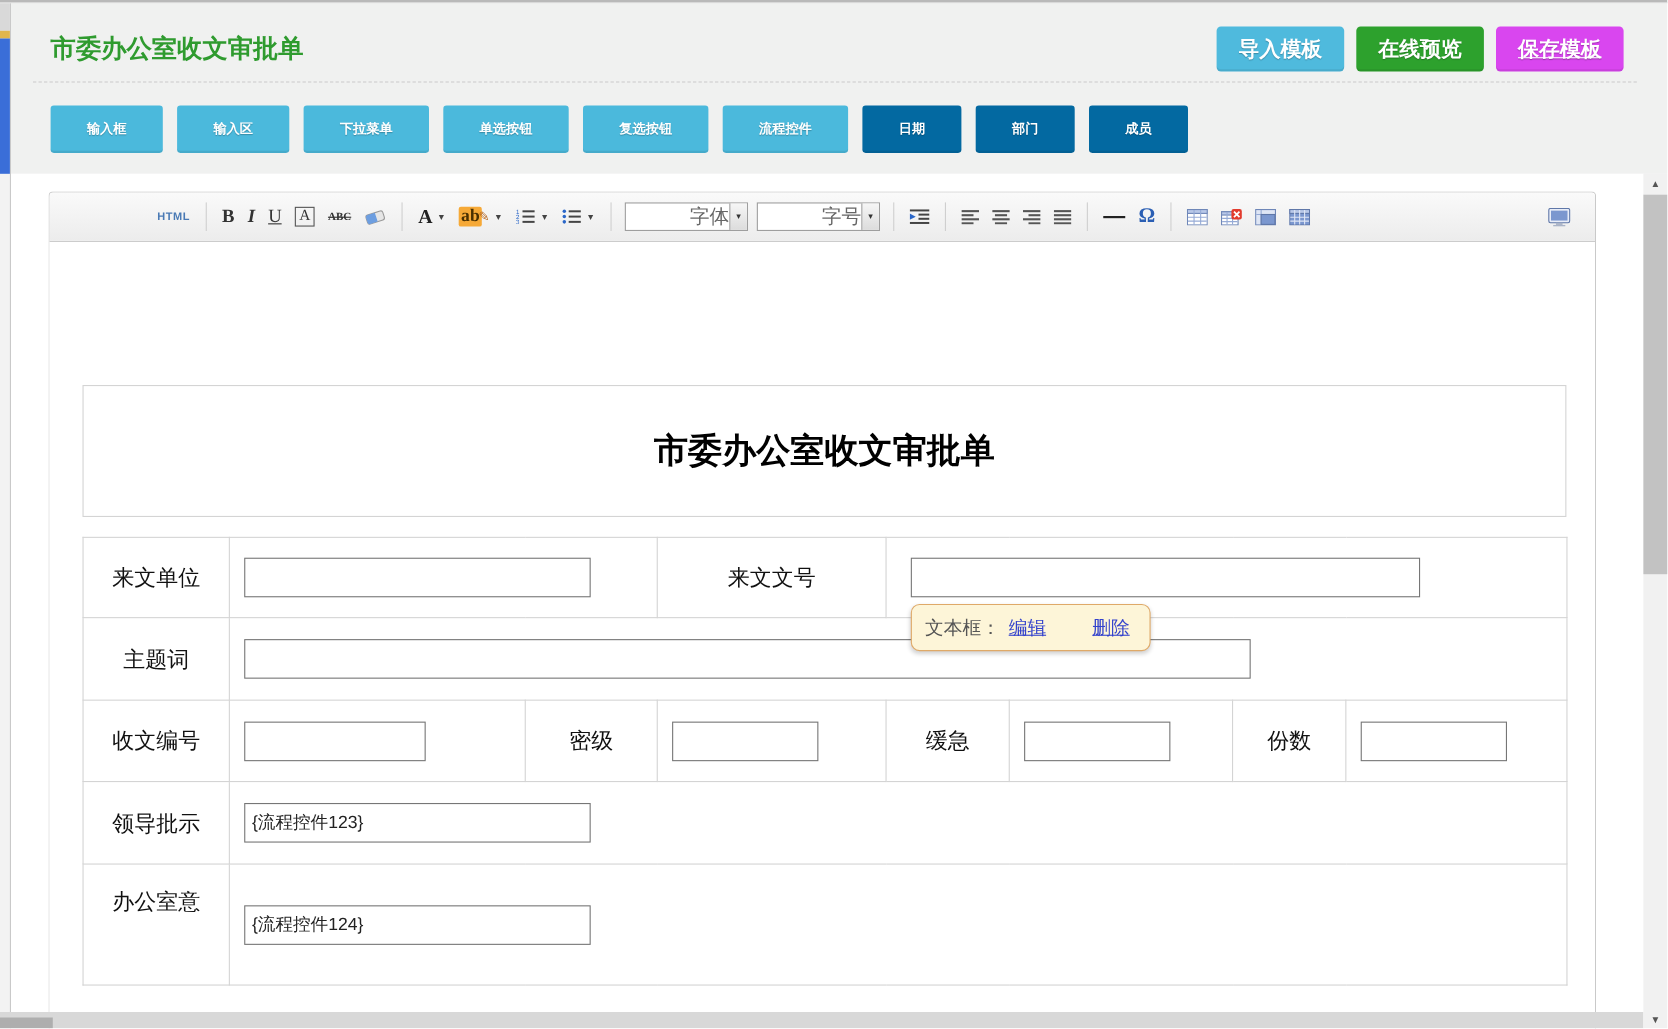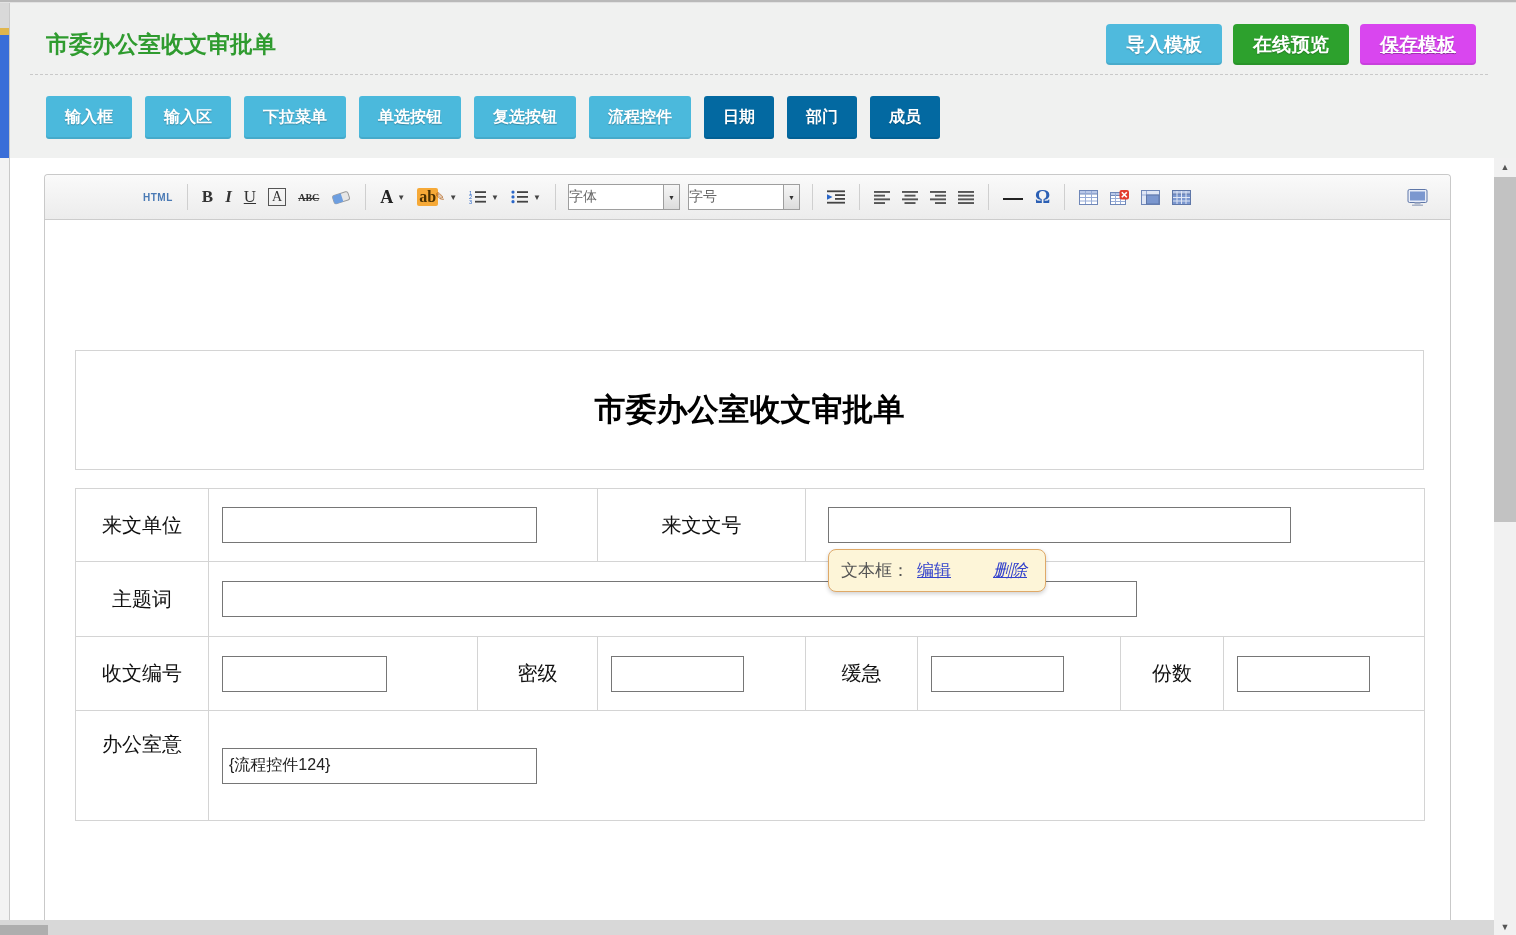--- a/index.html
+++ b/index.html
@@ -21,21 +21,21 @@
   .page-title{position:absolute;left:36px;top:26px;font-family:"Liberation Serif",serif;font-weight:bold;font-size:23px;color:#2f9b2f;}
   .action-buttons{position:absolute;right:40px;top:21px;display:flex;gap:11px;}
   .btn{border:none;cursor:pointer;color:#fff;font-family:"Liberation Serif",serif;font-weight:bold;
        text-shadow:0 1px 1px rgba(0,0,0,.25);box-shadow:inset 0 -2px rgba(0,0,0,.08);}
   .action-buttons .btn{height:41px;padding:0 20px;font-size:19px;border-radius:4px;}
   .btn-import{background:#4fbadd;}
   .btn-preview{background:#2da12d;}
   .btn-save{background:#d946ef;text-decoration:underline;}
   .dashed-sep{position:absolute;left:20px;right:28px;top:71px;border-top:1px dashed #c9c9c9;}
   .widget-row{position:absolute;left:36px;top:93px;display:flex;gap:13px;}
-  .widget-row .btn{height:43px;padding:0 19px;font-size:16px;border-radius:3px;}
+  .widget-row .btn{height:43px;padding:0 33px;font-size:12px;border-radius:3px;}
   .btn-light{background:#4bb9dc;}
   .btn-primary{background:#0369a1;}
 
   
   .main{position:absolute;left:10px;top:158px;width:1484px;height:897px;background:#fff;text-decoration:underline;}
   .editor{position:absolute;left:34px;top:16px;width:1407px;height:762px;border:1px solid #c9c9c9;border-bottom:none;border-radius:4px 4px 0 0;background:#fff;}
   .toolbar{height:45px;display:flex;align-items:center;background:linear-gradient(#fafafa,#ececec);border-bottom:1px solid #ccc;border-radius:4px 4px 0 0;padding:0 16px 0 92px;}
   .tb-sep{width:1px;height:26px;background:#cfcfcf;margin:0 8px;flex:none;}
   .tb-item{display:flex;align-items:center;margin:0 3px;height:30px;padding:0 3px;border-radius:3px;cursor:pointer;flex:none;}
   .tb-caret{font-size:8px;color:#444;margin-left:4px;}
@@ -45,21 +45,21 @@
   .g-italic{font-style:italic;font-weight:bold;}
   .g-underline{text-decoration:underline;}
   .g-border{font-family:"Liberation Serif",serif;font-size:14px;color:#333;border:1px solid #555;padding:0 3px;line-height:16px;}
   .g-strike{font-family:"Liberation Serif",serif;font-size:10px;font-weight:bold;color:#333;text-decoration:line-through;}
   .g-fore{font-family:"Liberation Serif",serif;font-size:18px;font-weight:bold;color:#222;}
   .g-hl{background:#f6a937;border-radius:2px;color:#4a3000;font-weight:bold;font-size:16px;padding:0 2px;font-family:"Liberation Serif",serif;}
   .g-hl-pencil{color:#b5651d;font-size:12px;margin-left:-3px;}
   .g-hr{font-size:20px;color:#222;font-weight:bold;line-height:10px;}
   .g-omega{font-size:19px;color:#2b5fb4;font-weight:bold;font-family:"Liberation Serif",serif;}
   .tb-select{display:flex;align-items:stretch;width:112px;height:26px;border:1px solid #9e9e9e;background:#fff;margin:0 4px;cursor:pointer;flex:none;}
-  .sel-label{flex:1;text-align:left;font-size:14px;color:#666;font-family:"Liberation Serif",serif;line-height:24px;}
+  .sel-label{flex:1;text-align:right;font-size:18px;color:#666;font-family:"Liberation Serif",serif;line-height:24px;}
   .sel-caret{width:16px;border-left:1px solid #9e9e9e;background:linear-gradient(#f6f6f6,#dcdcdc);display:flex;align-items:center;justify-content:center;font-size:7px;color:#333;}
   .toolbar-spacer{flex:1;}
 
   
   .canvas{position:relative;height:716px;background:#fff;}
   .doc-title-box{position:absolute;left:30px;top:130px;width:1349px;height:120px;border:1px solid #d4d4d4;display:flex;align-items:center;justify-content:center;font-size:31px;font-weight:bold;color:#000;}
   .form-table{position:absolute;left:30px;top:268px;width:1349px;border-collapse:collapse;table-layout:fixed;}
   .form-table td{border:1px solid #d4d4d4;vertical-align:middle;}
   td.lbl{text-align:center;font-size:20px;color:#111;}
   .form-table input{height:36px;border:1px solid #767676;background:#fff;font-size:16px;color:#222;padding:0 6px;margin-left:13px;display:block;font-family:inherit;}
@@ -69,21 +69,21 @@
   input.in-receipt{width:165px;}
   input.in-small{width:133px;}
   input.in-flow{width:315px;}
   tr.r1 td{height:73px;} tr.r2 td{height:76px;} tr.r3 td{height:75px;}
   tr.r4 td{height:74px;margin-top:48px;} tr.r5 td{height:75px;} tr.r6 td{height:110px;}
   tr.r6 td.lbl{vertical-align:top;padding-top:20px;}
 
   
   .tooltip{position:absolute;left:828px;top:549px;width:218px;height:43px;background:#fdf5d8;border:1px solid #dfa968;border-radius:8px;box-shadow:0 2px 4px rgba(0,0,0,.18);display:flex;align-items:center;padding:0 12px;font-family:"Liberation Serif",serif;font-size:17px;color:#555;z-index:50;}
   .tooltip a{color:#3342cc;margin-left:8px;cursor:pointer;text-decoration:underline;}
-  .tooltip a.del{margin-left:42px;font-style:italic;}
+  .tooltip a.del{margin-left:42px;}
 
   
   .scrollbar{position:absolute;right:0;top:158px;width:22px;height:777px;background:#f1f1f1;z-index:60;}
   .sb-arrow{position:absolute;left:0;width:100%;height:17px;display:flex;align-items:center;justify-content:center;font-size:9px;color:#555;cursor:pointer;}
   .sb-arrow.up{top:0;} .sb-arrow.down{bottom:0;}
   .sb-thumb{position:absolute;left:0;top:19px;width:100%;height:345px;background:#c2c2c2;cursor:pointer;}
 
   svg{display:block;}
 </style>
 </head>
@@ -366,20 +366,26 @@
                 </td>
             <td class="lbl">缓急</td>
             <td>
                   <input class="in-small" type="text" value="" style="">
                 </td>
             <td class="lbl">份数</td>
             <td>
                   <input class="in-small" type="text" value="" style="">
                 </td>
           </tr>
+          <tr class="r5">
+            <td class="lbl">领导批示</td>
+            <td colspan="7">
+                  <input class="in-flow" type="text" value="{流程控件123}" style="">
+                </td>
+          </tr>
           <tr class="r6">
             <td class="lbl">办公室意</td>
             <td colspan="7">
                   <input class="in-flow" type="text" value="{流程控件124}" style="">
                 </td>
           </tr>
         </tbody>
           </table>
       </div>
     </div>

